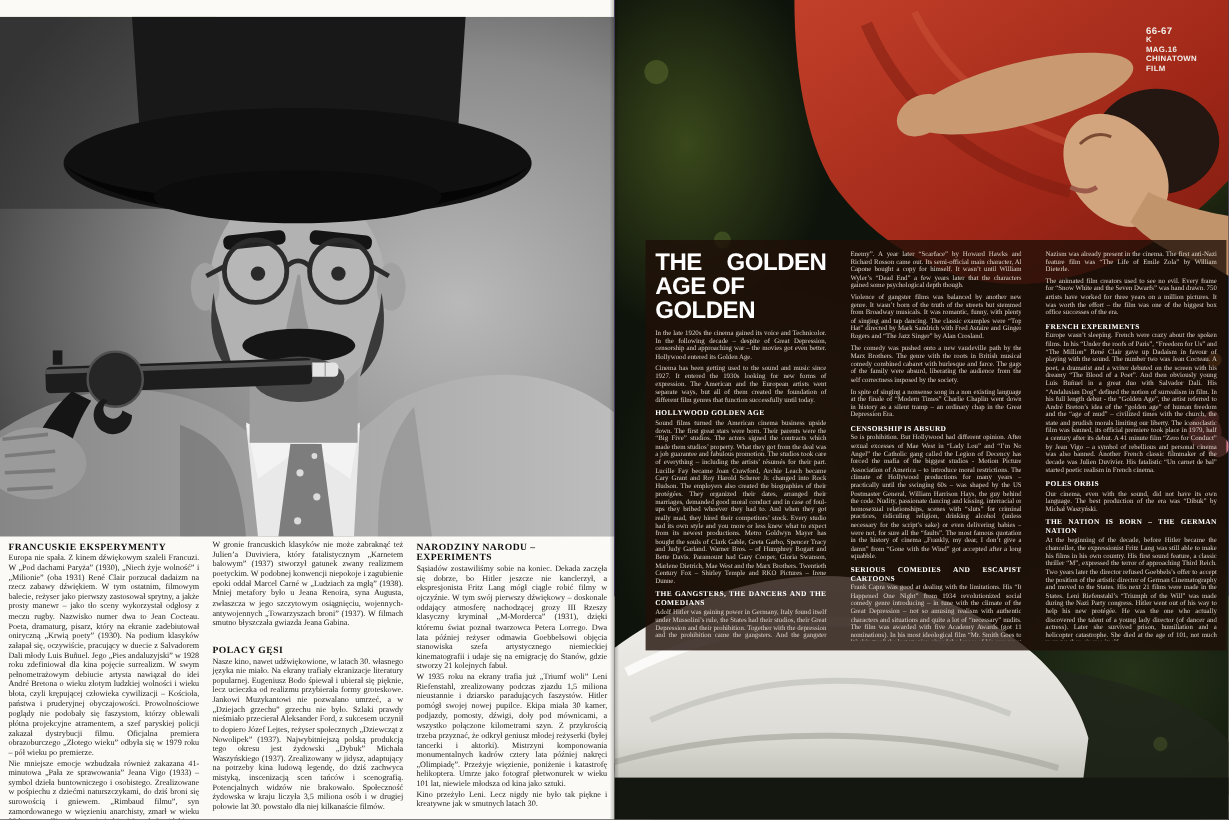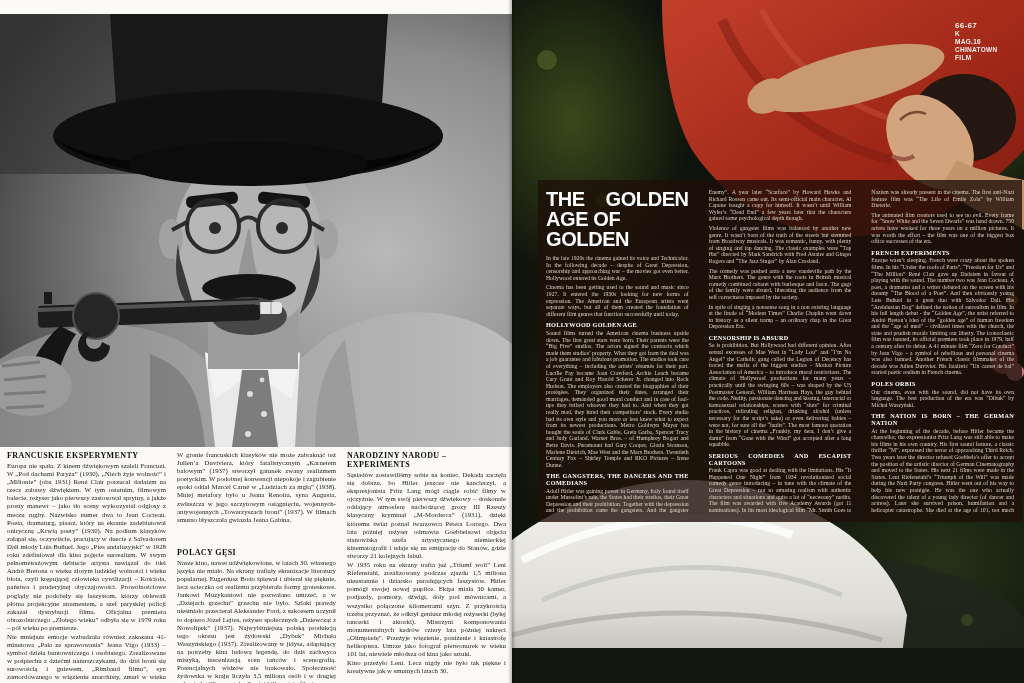--- a/index.html
+++ b/index.html
@@ -3,32 +3,32 @@
 <meta charset="utf-8">
 <style>
   html,body{margin:0;padding:0;background:#111;}
   .spread{position:relative;width:1024px;height:683px;overflow:hidden;background:#fbfaf6;font-family:"Liberation Serif",serif;}
   
   .left-page{position:absolute;left:0;top:14px;width:512px;height:683px;background:#fbfaf6;}
   .left-photo{position:absolute;left:0;top:0;width:512px;height:433px;}
   .left-text{position:absolute;left:7px;top:437px;width:499px;display:flex;gap:11px;}
   .lcol{width:159px;}
   .pl-head{font-weight:bold;font-size:8px;letter-spacing:.4px;margin:0 0 2px 0;color:#0f0f0f;font-variant:small-caps;}
-  .pl-head.mt{margin-top:24px;}
+  .pl-head.mt{margin-top:13px;}
   .pl-body{font-size:6.8px;line-height:8.1px;text-align:justify;color:#1c1c1c;margin:0 0 1px 0;}
   .credits{margin-top:12px;font-size:6.9px;line-height:9px;color:#1c1c1c;letter-spacing:.3px;}
   .credits b{font-weight:normal;margin-right:4px;}
   
   .gutter{position:absolute;left:508px;top:0;width:8px;height:683px;background:linear-gradient(90deg,rgba(0,0,0,0),rgba(0,0,0,.25),rgba(0,0,0,0));z-index:5;}
   
   .right-page{position:absolute;left:512px;top:0;width:512px;height:497px;background:#4c1d95;}
   .right-photo{position:absolute;left:0;top:0;width:512px;height:683px;}
   .corner{position:absolute;left:443px;top:22px;color:#f2efe9;font-family:"Liberation Sans",sans-serif;font-weight:bold;font-size:6.5px;line-height:8px;letter-spacing:.3px;z-index:8;}
   .corner .pg{font-size:8px;}
-  .overlay{position:absolute;left:26px;top:180px;width:484px;height:342px;box-sizing:border-box;background:rgba(31,15,7,.8);display:flex;gap:20px;padding:9px 8px 8px 8px;z-index:6;overflow:hidden;}
+  .overlay{position:absolute;left:26px;top:200px;width:484px;height:342px;box-sizing:border-box;background:rgba(31,15,7,.8);display:flex;gap:20px;padding:9px 8px 8px 8px;z-index:6;overflow:hidden;}
   .ocol{flex:1;min-width:0;color:#ddd4c8;font-size:5.7px;line-height:6.6px;text-align:justify;overflow:hidden;}
   .otitle{color:#ffffff;font-family:"Liberation Sans",sans-serif;font-weight:700;font-stretch:condensed;font-size:20px;line-height:20px;letter-spacing:-.4px;margin:0 0 6px 0;}
   .ohead{color:#fff;font-weight:bold;font-size:6.2px;letter-spacing:.3px;margin:5px 0 1px 0;}
   .obody{margin:0 0 3px 0;}
 </style>
 </head>
 <body>
 
 <div class="spread">
 

